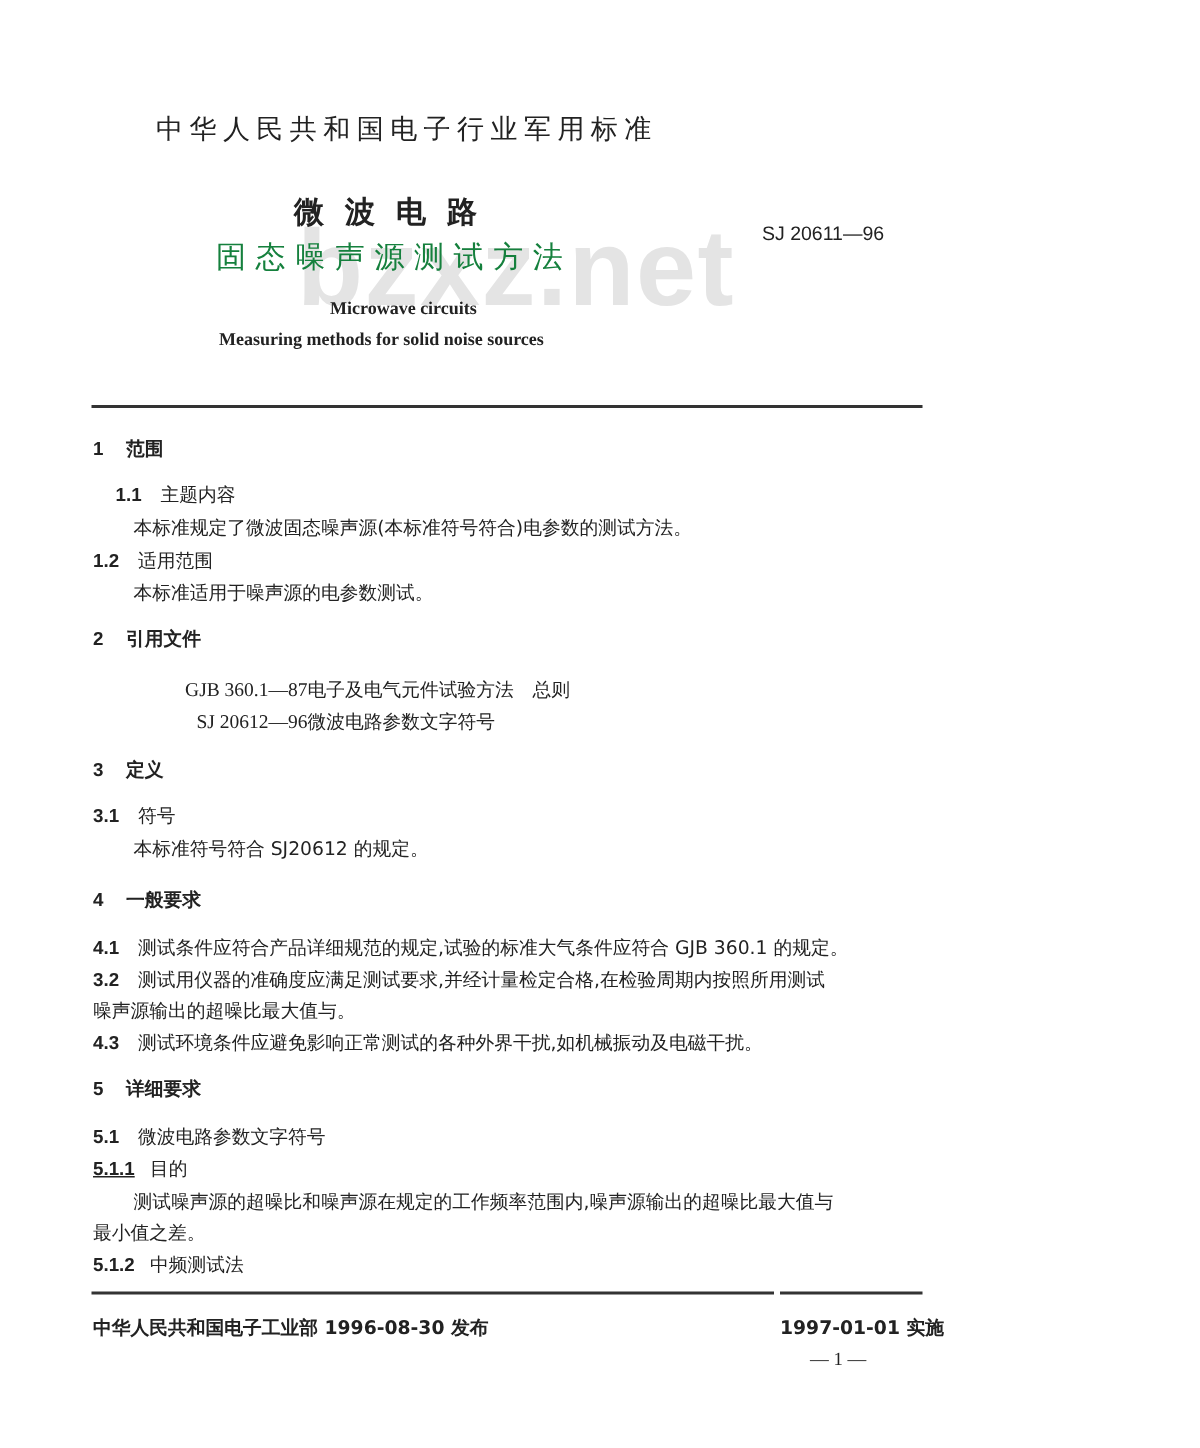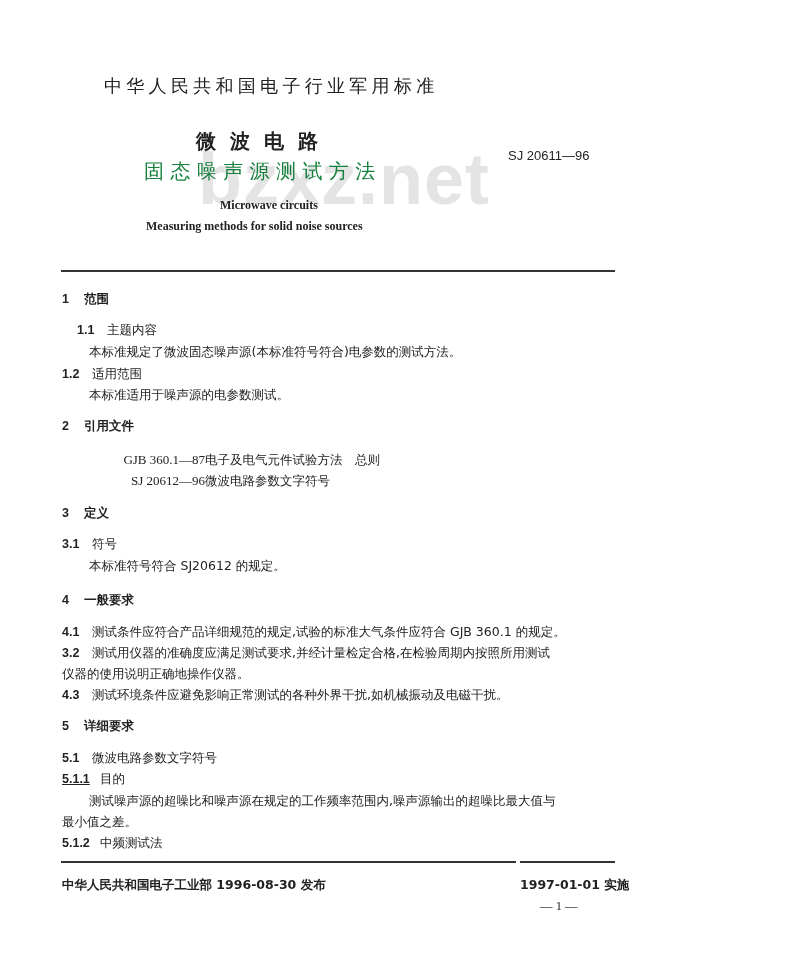--- a/index.html
+++ b/index.html
@@ -77,21 +77,21 @@
 
 <div class="abs h1 fg" style="left:62px; top:592px;">
   <span class="num" style="width:22px;">4</span><span>一般要求</span>
 </div>
 <div class="abs p fg" style="left:62px; top:624px;">
   <span class="num" style="width:30px;">4.1</span><span>测试条件应符合产品详细规范的规定,试验的标准大气条件应符合 GJB 360.1 的规定。</span>
 </div>
 <div class="abs p fg" style="left:62px; top:645px;">
   <span class="num" style="width:30px;">3.2</span><span>测试用仪器的准确度应满足测试要求,并经计量检定合格,在检验周期内按照所用测试</span>
 </div>
-<div class="abs p fg" style="left:62px; top:666px;">仪器的使用说明正确地操作仪器。</div>
+<div class="abs p fg" style="left:62px; top:666px;">噪声源输出的超噪比最大值与。</div>
 <div class="abs p fg" style="left:62px; top:687px;">
   <span class="num" style="width:30px;">4.3</span><span>测试环境条件应避免影响正常测试的各种外界干扰,如机械振动及电磁干扰。</span>
 </div>
 
 <div class="abs h1 fg" style="left:62px; top:718px;">
   <span class="num" style="width:22px;">5</span><span>详细要求</span>
 </div>
 <div class="abs h2 fg" style="left:62px; top:750px;">
   <span class="num" style="width:30px;">5.1</span><span>微波电路参数文字符号</span>
 </div>

